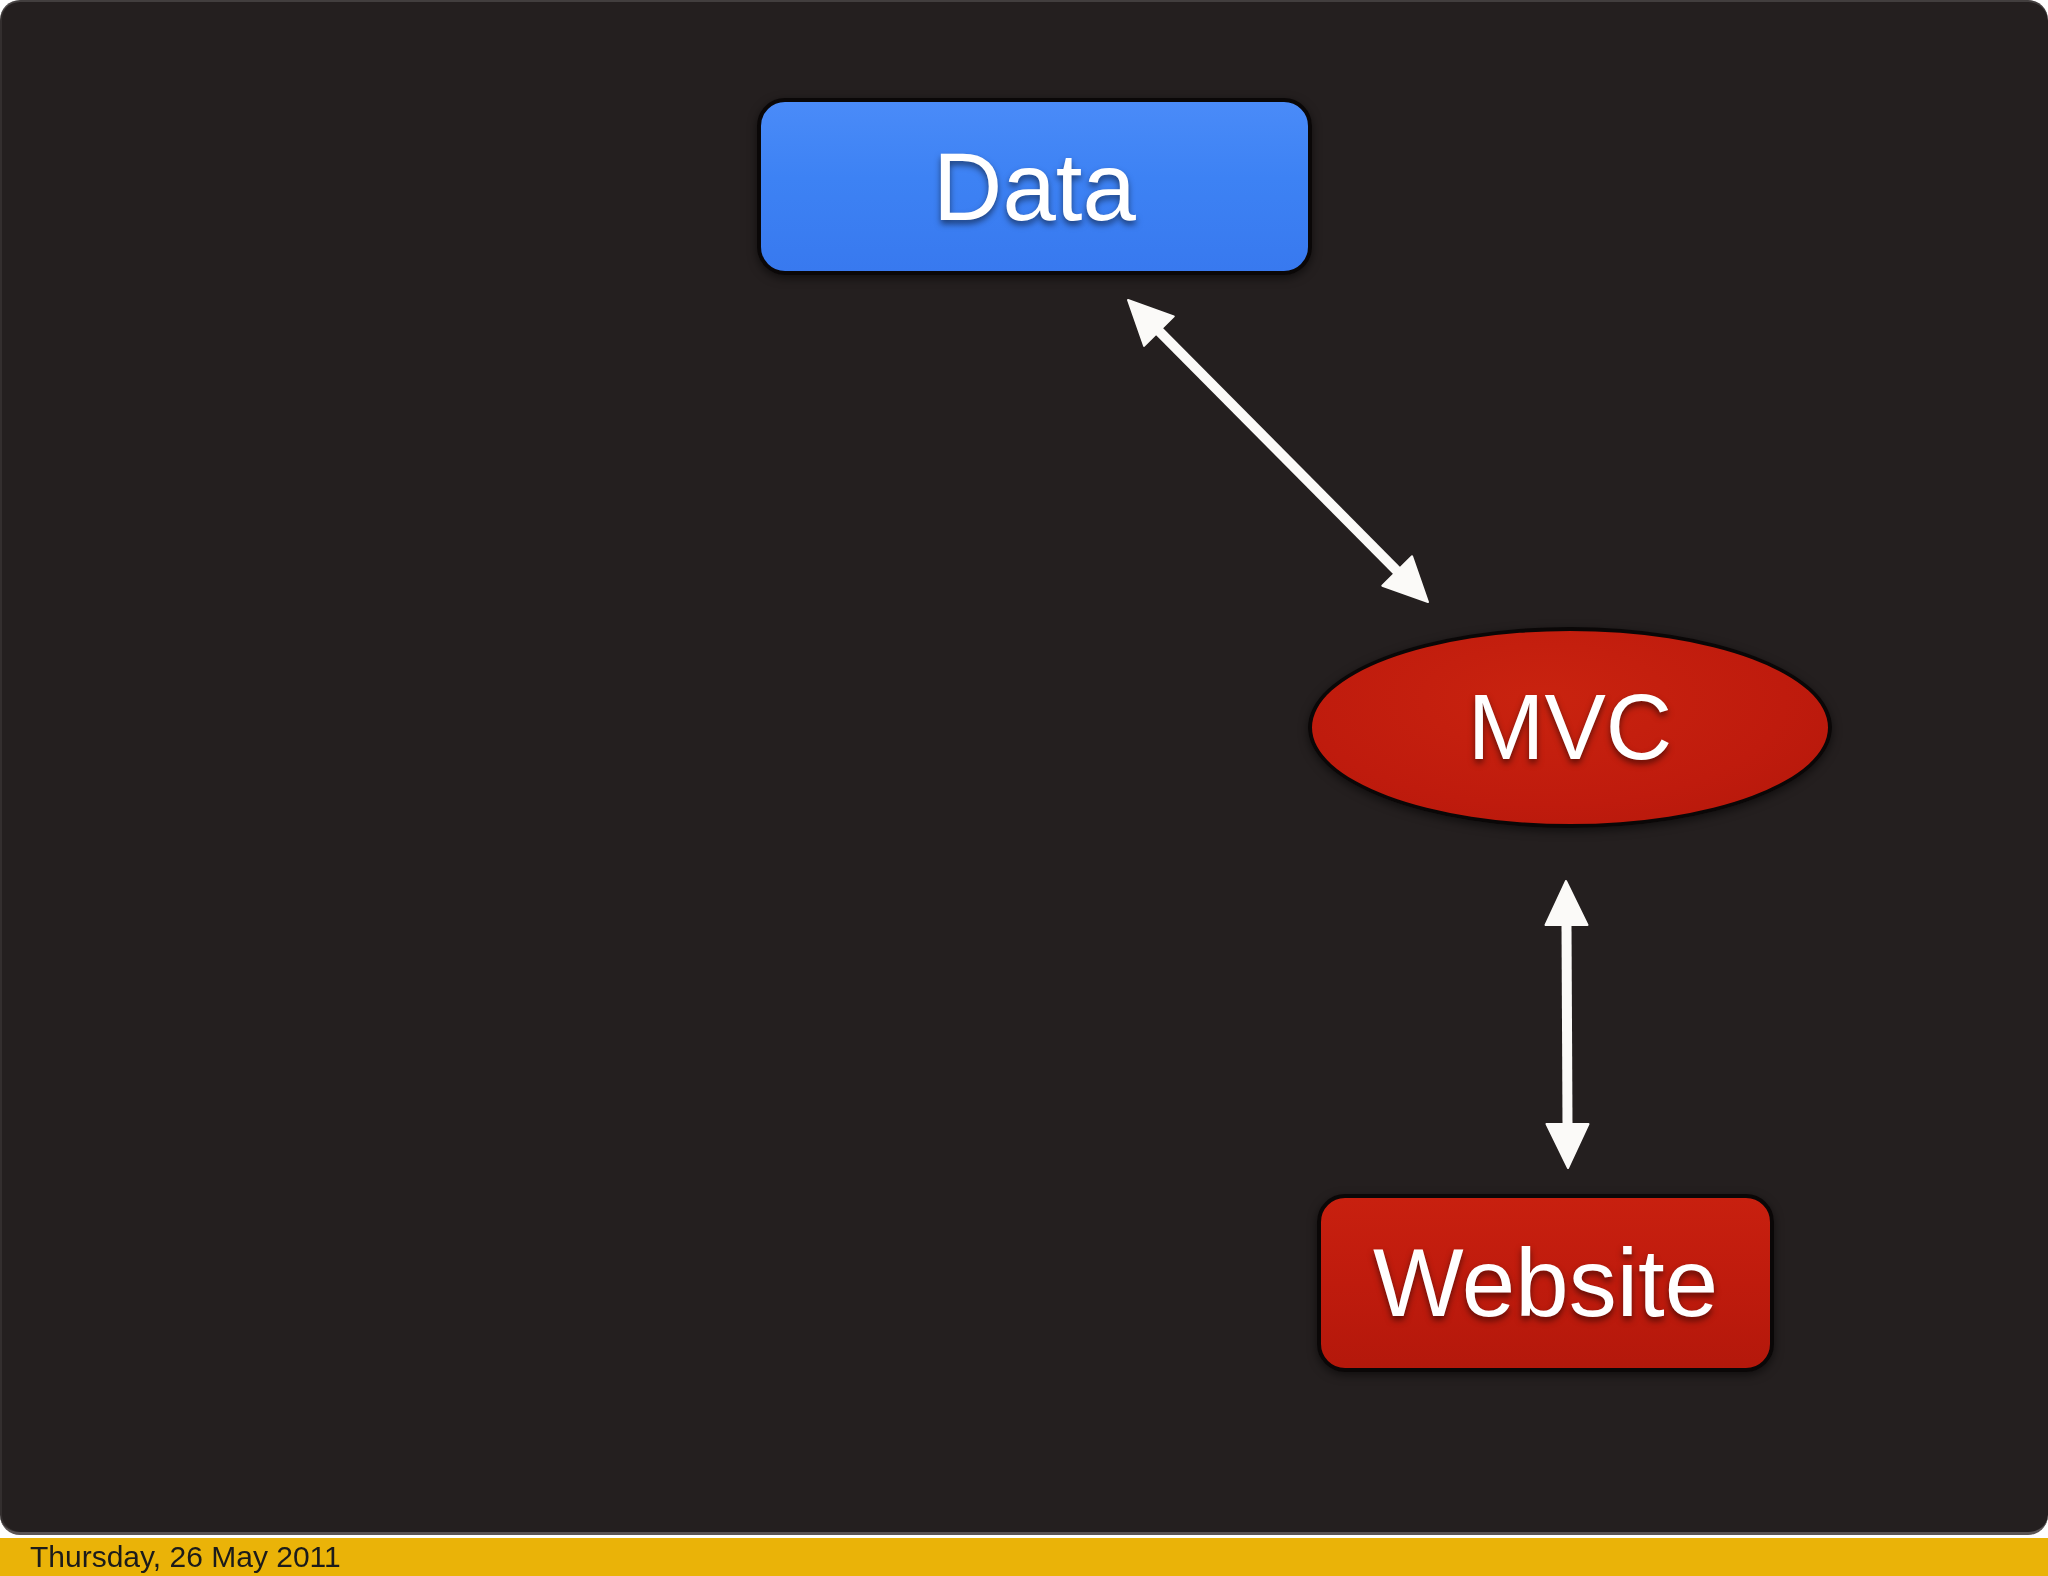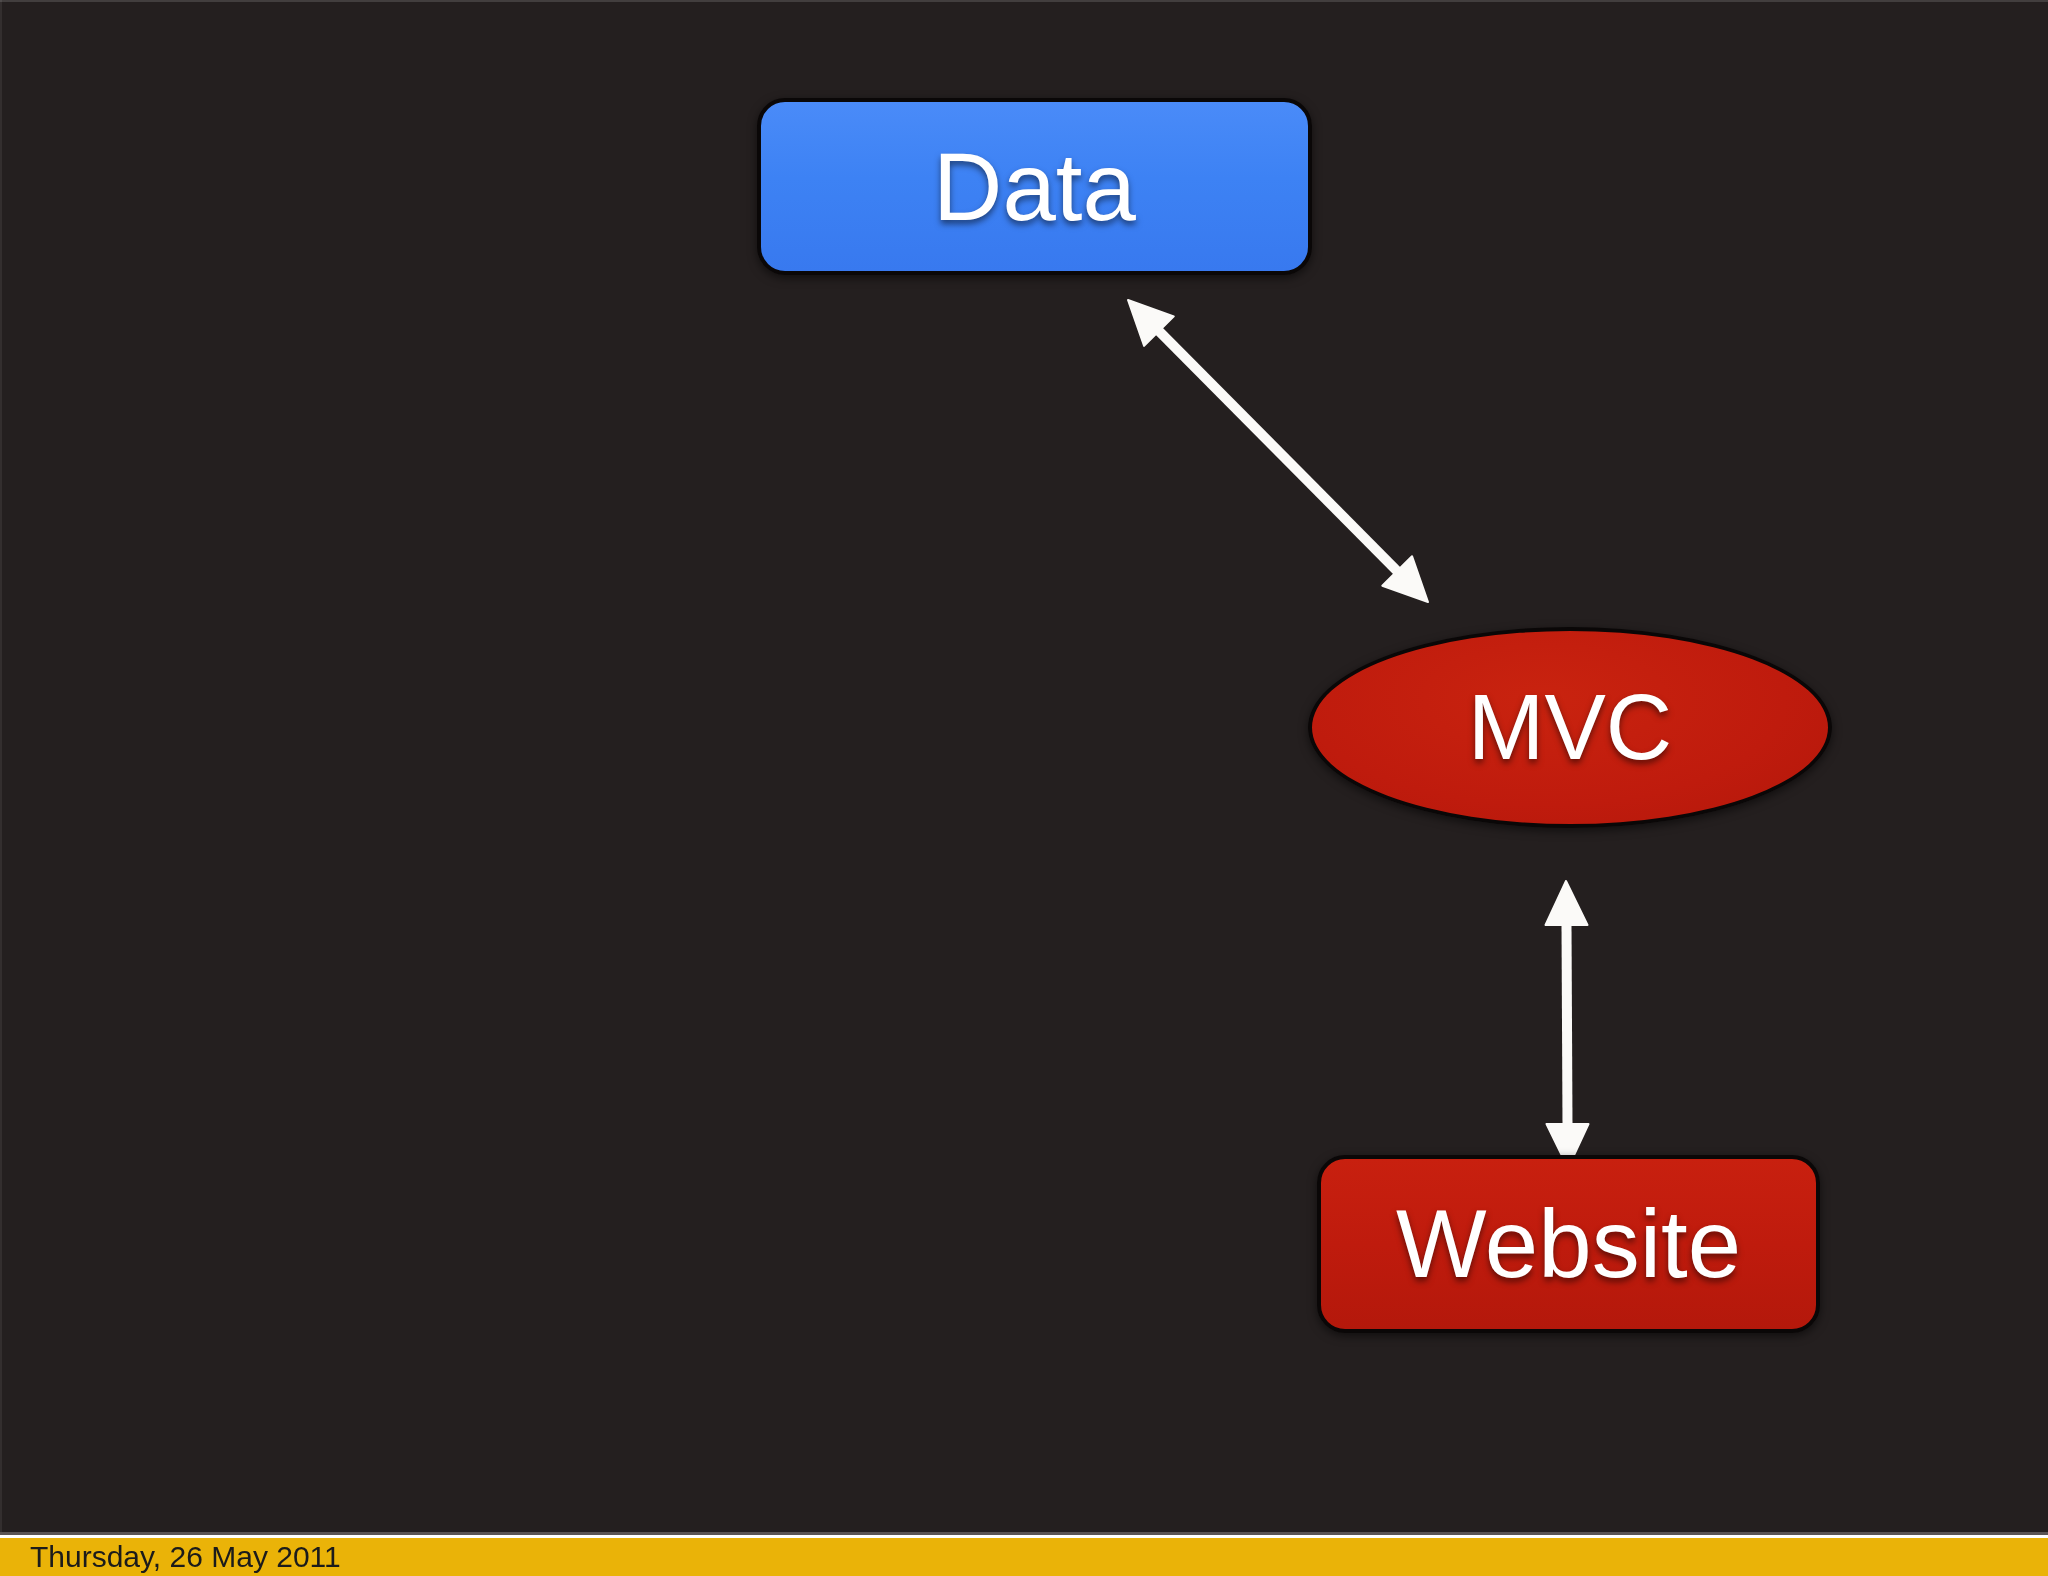--- a/index.html
+++ b/index.html
@@ -17,20 +17,21 @@
   }
   
   .slide {
     position: absolute;
     left: 0; top: 0;
     width: 2048px;
     height: 1535px;
     background: #241f1f;
     border-bottom: 3px solid #5a5454;
     box-shadow: inset 0 2px 0 rgba(255,255,255,0.14), inset 2px 0 0 rgba(255,255,255,0.07);
+    border-radius: 20px;
   }
   
   .node {
     position: absolute;
     display: flex;
     align-items: center;
     justify-content: center;
     border: 4px solid #0a0707;
   }
   .node-label {
@@ -50,22 +51,22 @@
   }
   .node-mvc {
     left: 1308px; top: 627px;
     width: 524px; height: 201px;
     border-radius: 50%;
     background: radial-gradient(ellipse at 45% 35%, #c9230f 0%, #bf1b0d 60%, #b2170a 100%);
     box-shadow: 0 3px 10px rgba(0,0,0,0.55);
   }
   .node-mvc .node-label { font-size: 92px; }
   .node-website {
-    left: 1317px; top: 1155px;
-    width: 503px; height: 178px;
+    left: 1317px; top: 1194px;
+    width: 457px; height: 178px;
     border-radius: 28px;
     background: linear-gradient(180deg, #c8200f 0%, #bf1b0d 50%, #b4180b 100%);
     box-shadow: 0 3px 10px rgba(0,0,0,0.55);
   }
   
   .connectors {
     position: absolute;
     left: 0; top: 0;
     pointer-events: none;
   }

